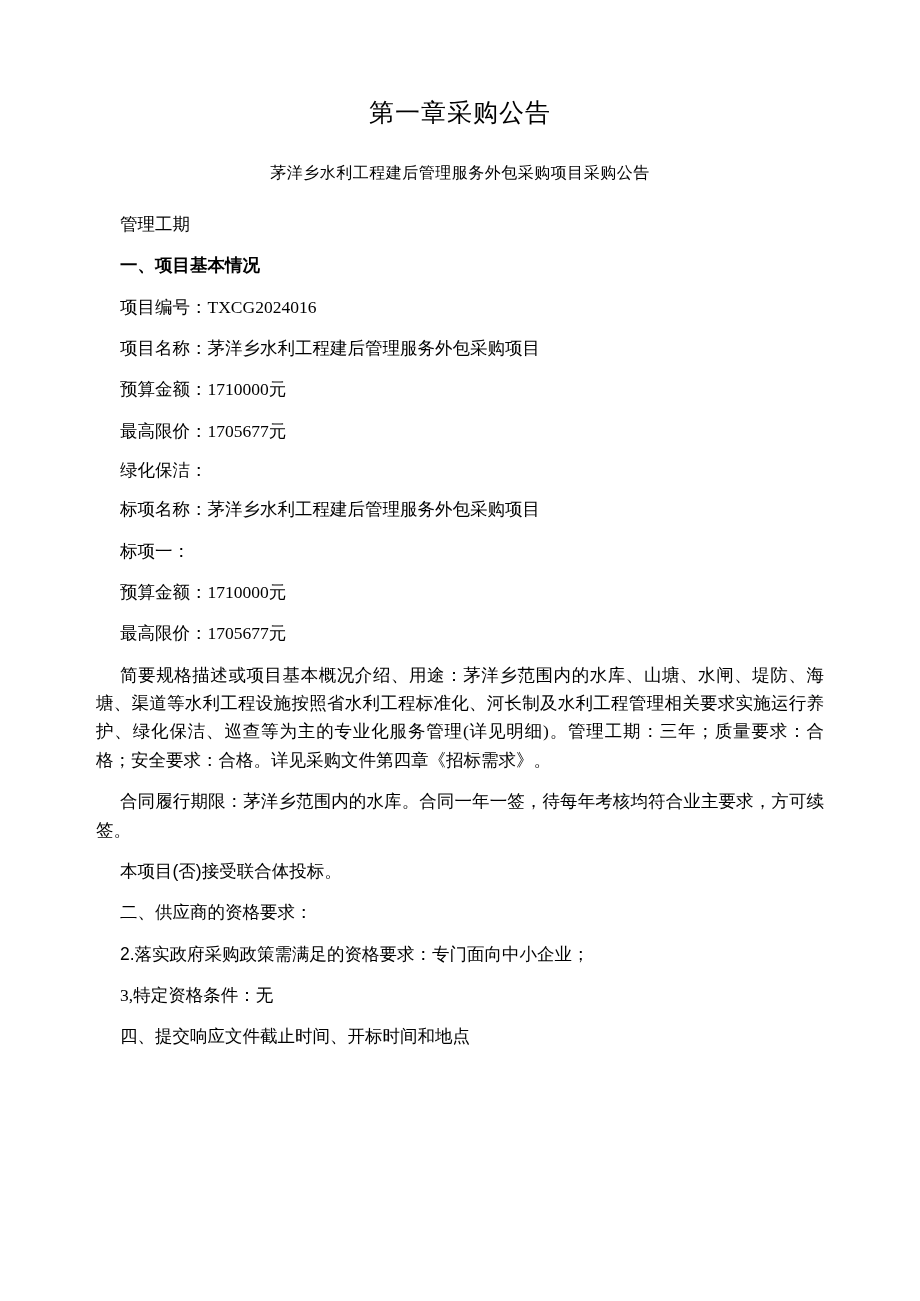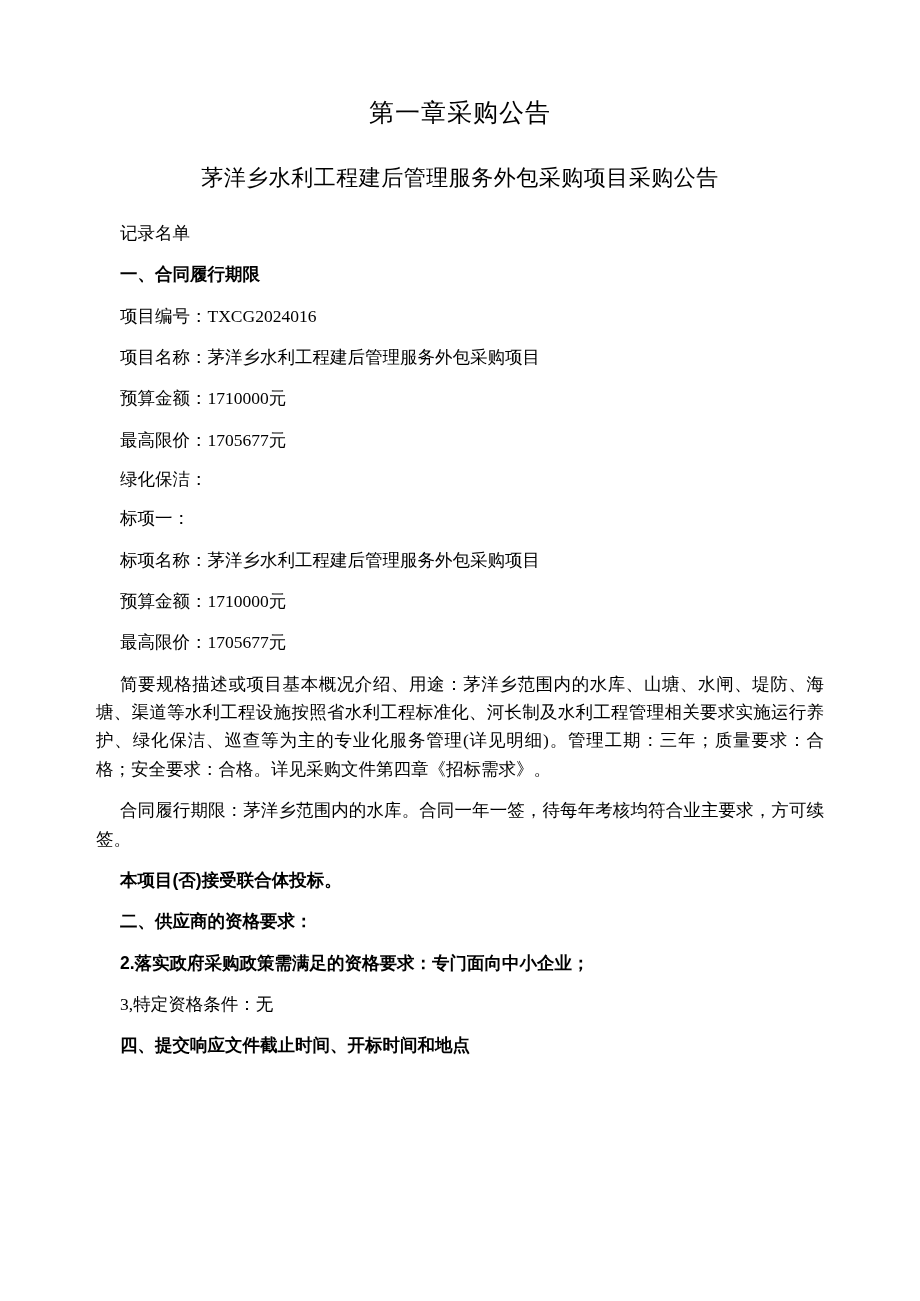--- a/index.html
+++ b/index.html
@@ -24,40 +24,40 @@
   .doc-title {
     text-align: center;
     font-size: 25px;
     letter-spacing: 1px;
     margin: 0 0 34px 0;
     font-weight: normal;
     font-family: "Liberation Sans", "DejaVu Sans", sans-serif;
   }
   .doc-subtitle {
     text-align: center;
-    font-size: 22px;
+    font-size: 16px;
     margin: 0 0 26px 0;
     font-weight: normal;
     letter-spacing: 0.5px;
     font-family: "Liberation Sans", "DejaVu Sans", sans-serif;
   }
   p {
     margin: 0 0 13px 0;
     font-size: 17.5px;
     line-height: 1.62;
     text-align: justify;
   }
   .indent1 {
     text-indent: 24px;
   }
   .indent2 {
     text-indent: 36px;
   }
   .bold {
-    font-weight: bold;
+    font-weight: normal;
     font-family: "Liberation Sans", "DejaVu Sans", sans-serif;
   }
   .heading-line {
     font-weight: bold;
     font-family: "Liberation Sans", "DejaVu Sans", sans-serif;
     text-indent: 24px;
   }
   .field {
     text-indent: 24px;
   }
@@ -67,37 +67,37 @@
 </style>
 </head>
 <body>
 
 <div class="page">
 
   <h1 class="doc-title">第一章采购公告</h1>
 
   <h2 class="doc-subtitle">茅洋乡水利工程建后管理服务外包采购项目采购公告</h2>
 
-  <p class="field">记录名单</p>
+  <p class="field">管理工期</p>
 
-  <p class="heading-line">一、合同履行期限</p>
+  <p class="heading-line">一、项目基本情况</p>
 
   <p class="field">项目编号：TXCG2024016</p>
 
   <p class="field">项目名称：茅洋乡水利工程建后管理服务外包采购项目</p>
 
   <p class="field">预算金额：1710000元</p>
 
   <p class="field sec-end">最高限价：1705677元</p>
 
   <p class="field sec-end">绿化保洁：</p>
 
+  <p class="field">标项名称：茅洋乡水利工程建后管理服务外包采购项目</p>
+
   <p class="field">标项一：</p>
-
-  <p class="field">标项名称：茅洋乡水利工程建后管理服务外包采购项目</p>
 
 
   <p class="field">预算金额：1710000元</p>
 
   <p class="field">最高限价：1705677元</p>
 
   <p class="indent1">简要规格描述或项目基本概况介绍、用途：茅洋乡范围内的水库、山塘、水闸、堤防、海塘、渠道等水利工程设施按照省水利工程标准化、河长制及水利工程管理相关要求实施运行养护、绿化保洁、巡查等为主的专业化服务管理(详见明细)。管理工期：三年；质量要求：合格；安全要求：合格。详见采购文件第四章《招标需求》。</p>
 
   <p class="indent1">合同履行期限：茅洋乡范围内的水库。合同一年一签，待每年考核均符合业主要求，方可续签。</p>
 

